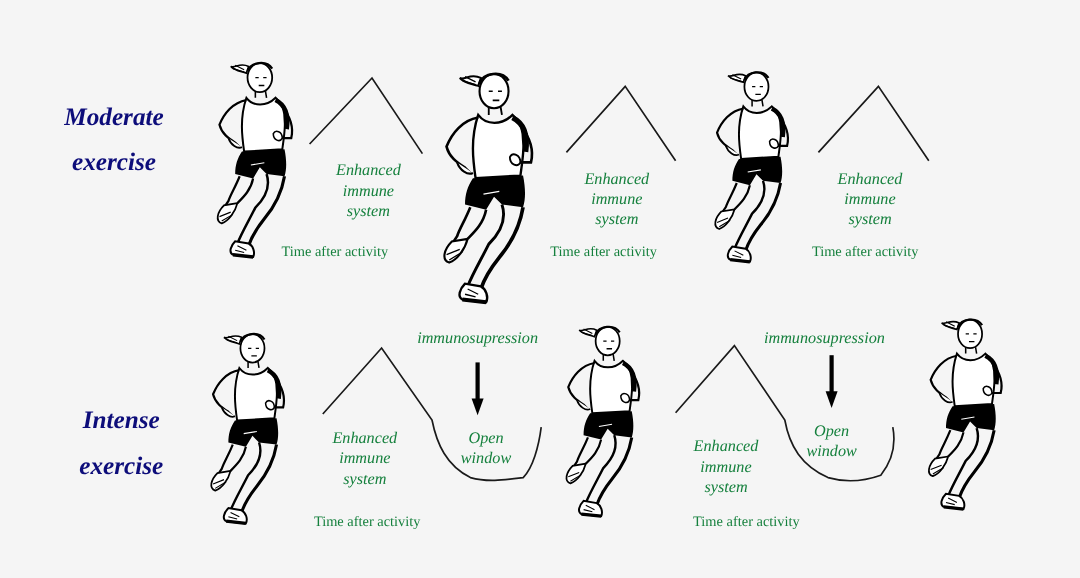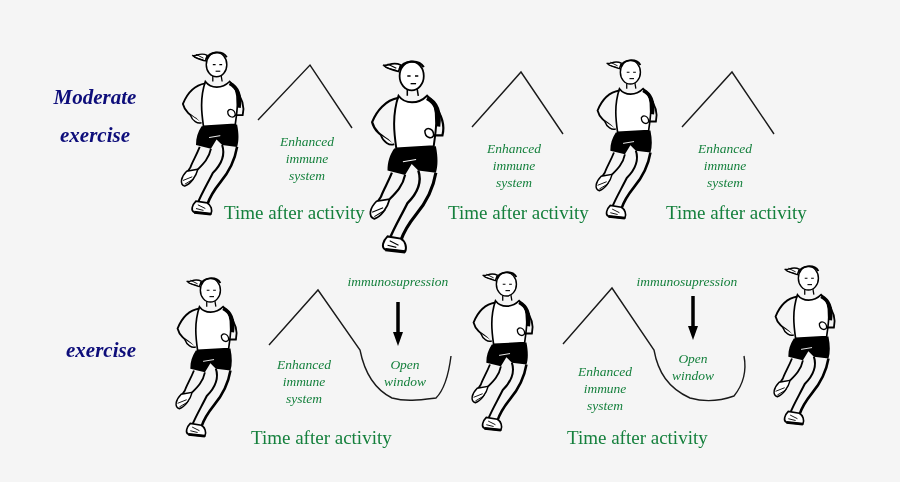--- a/index.html
+++ b/index.html
@@ -31,21 +31,21 @@
       text-align: center;
       line-height: 38px;
     }
     .italic-label {
       font-style: italic;
       font-size: 13.5px;
       text-align: center;
       line-height: 17px;
     }
     .time-label {
-      font-size: 19px;
+      font-size: 12px;
       text-align: center;
     }
     svg.overlay {
       position: absolute;
       left: 0;
       top: 0;
       width: 900px;
       height: 482px;
     }
     .runner {
@@ -97,20 +97,21 @@
       </g>
     </defs>
   </svg>
 
   <div class="label row-title" style="left:40px; top:68px; width:110px;">
     <div>Moderate</div>
     <div>exercise</div>
   </div>
 
   <div class="label row-title" style="left:46px; top:321px; width:110px;">
+    <div>Intense</div>
     <div>exercise</div>
   </div>
 
   <svg class="runner" style="left:160px; top:36px;" width="100" height="170" viewBox="0 0 90 182">
     <use href="#runner-shape"></use>
   </svg>
   <svg class="runner" style="left:354px; top:44px;" width="100" height="200" viewBox="0 0 90 182">
     <use href="#runner-shape"></use>
   </svg>
   <svg class="runner" style="left:574px; top:44px;" width="100" height="166" viewBox="0 0 90 182">

